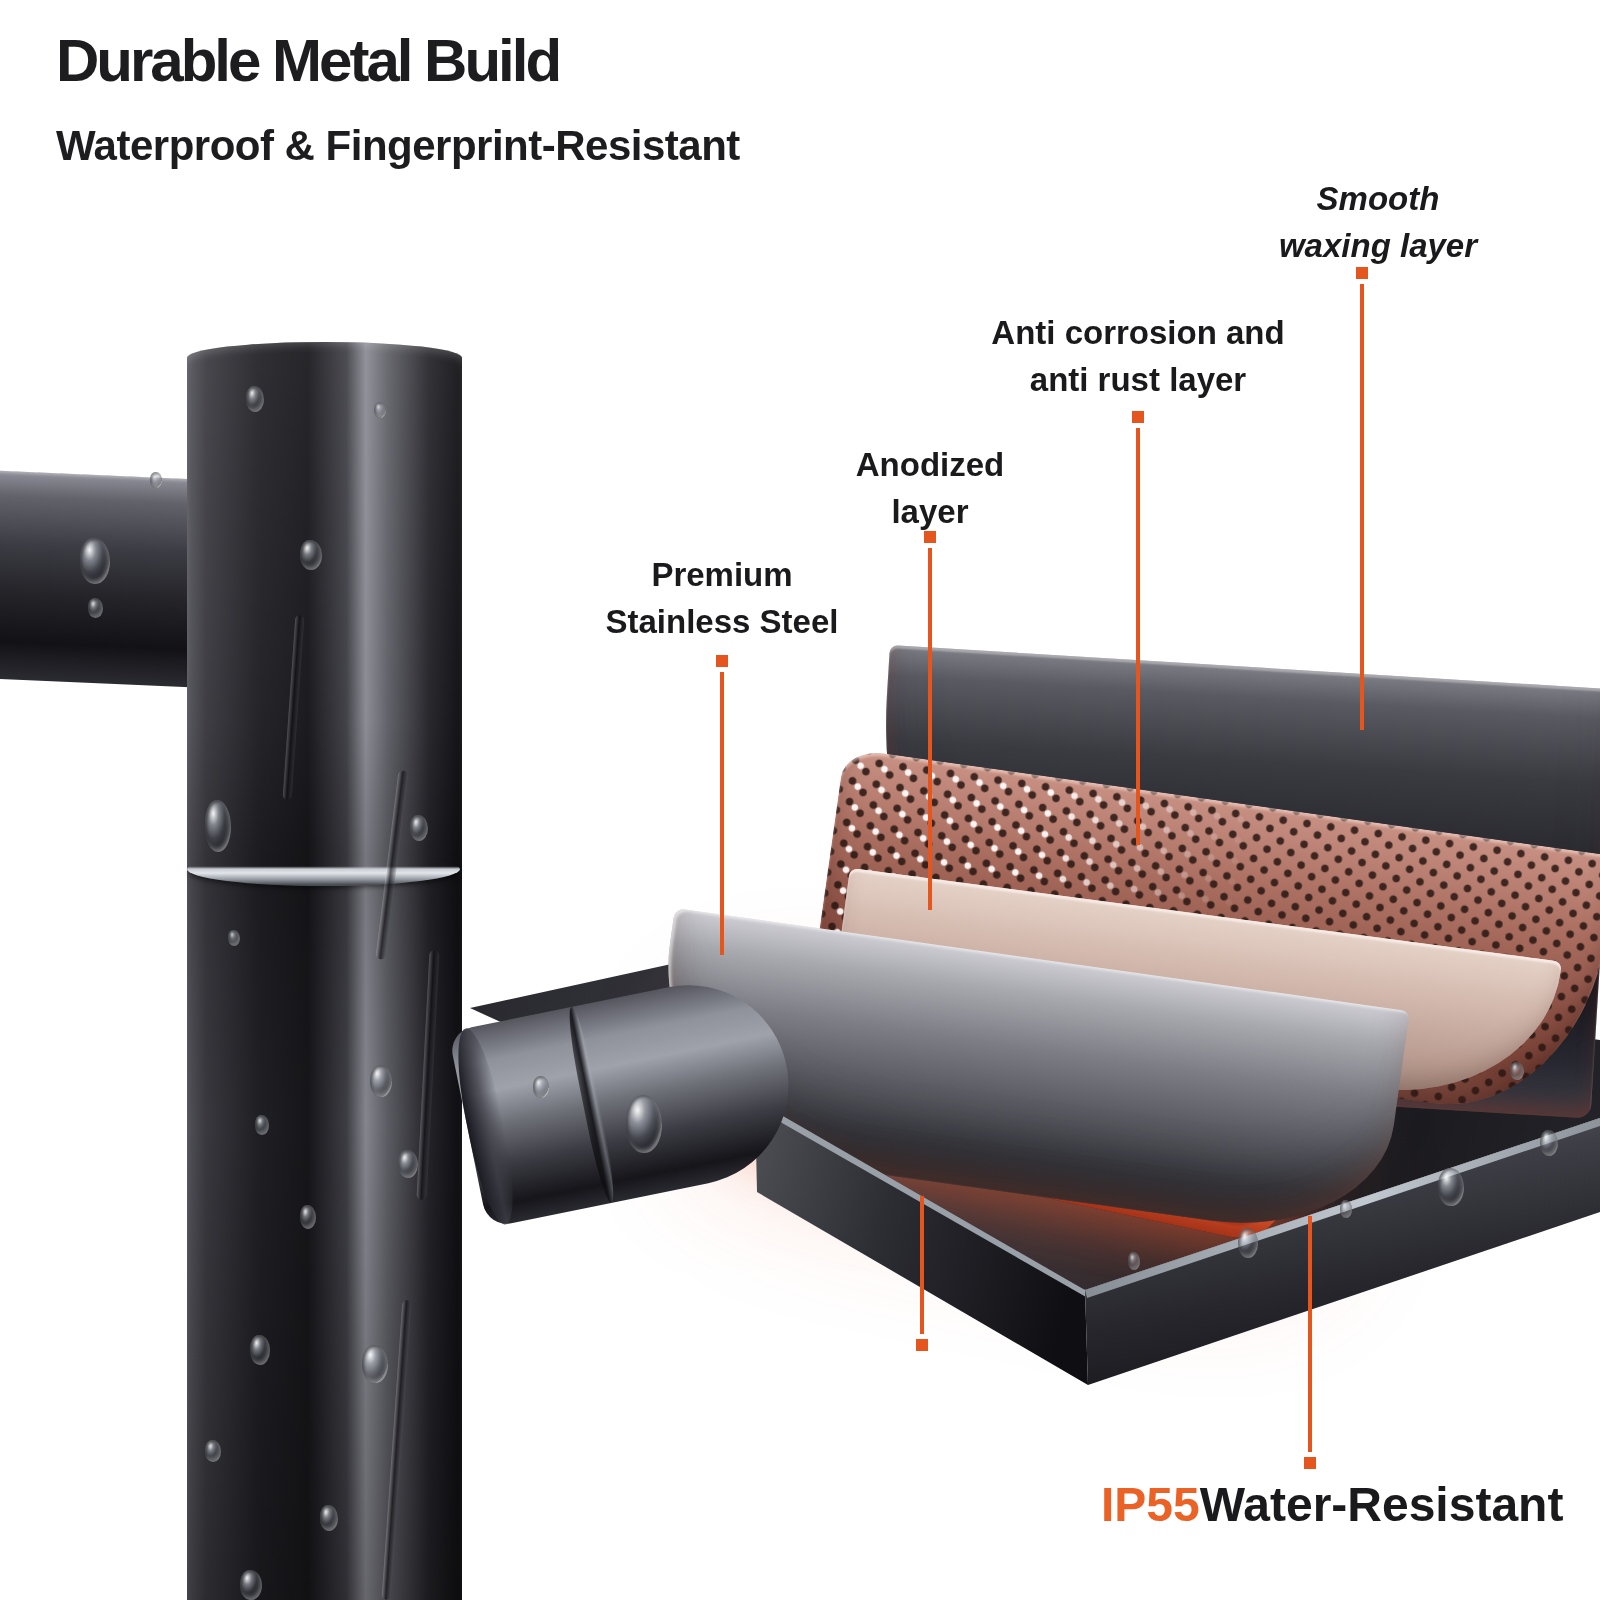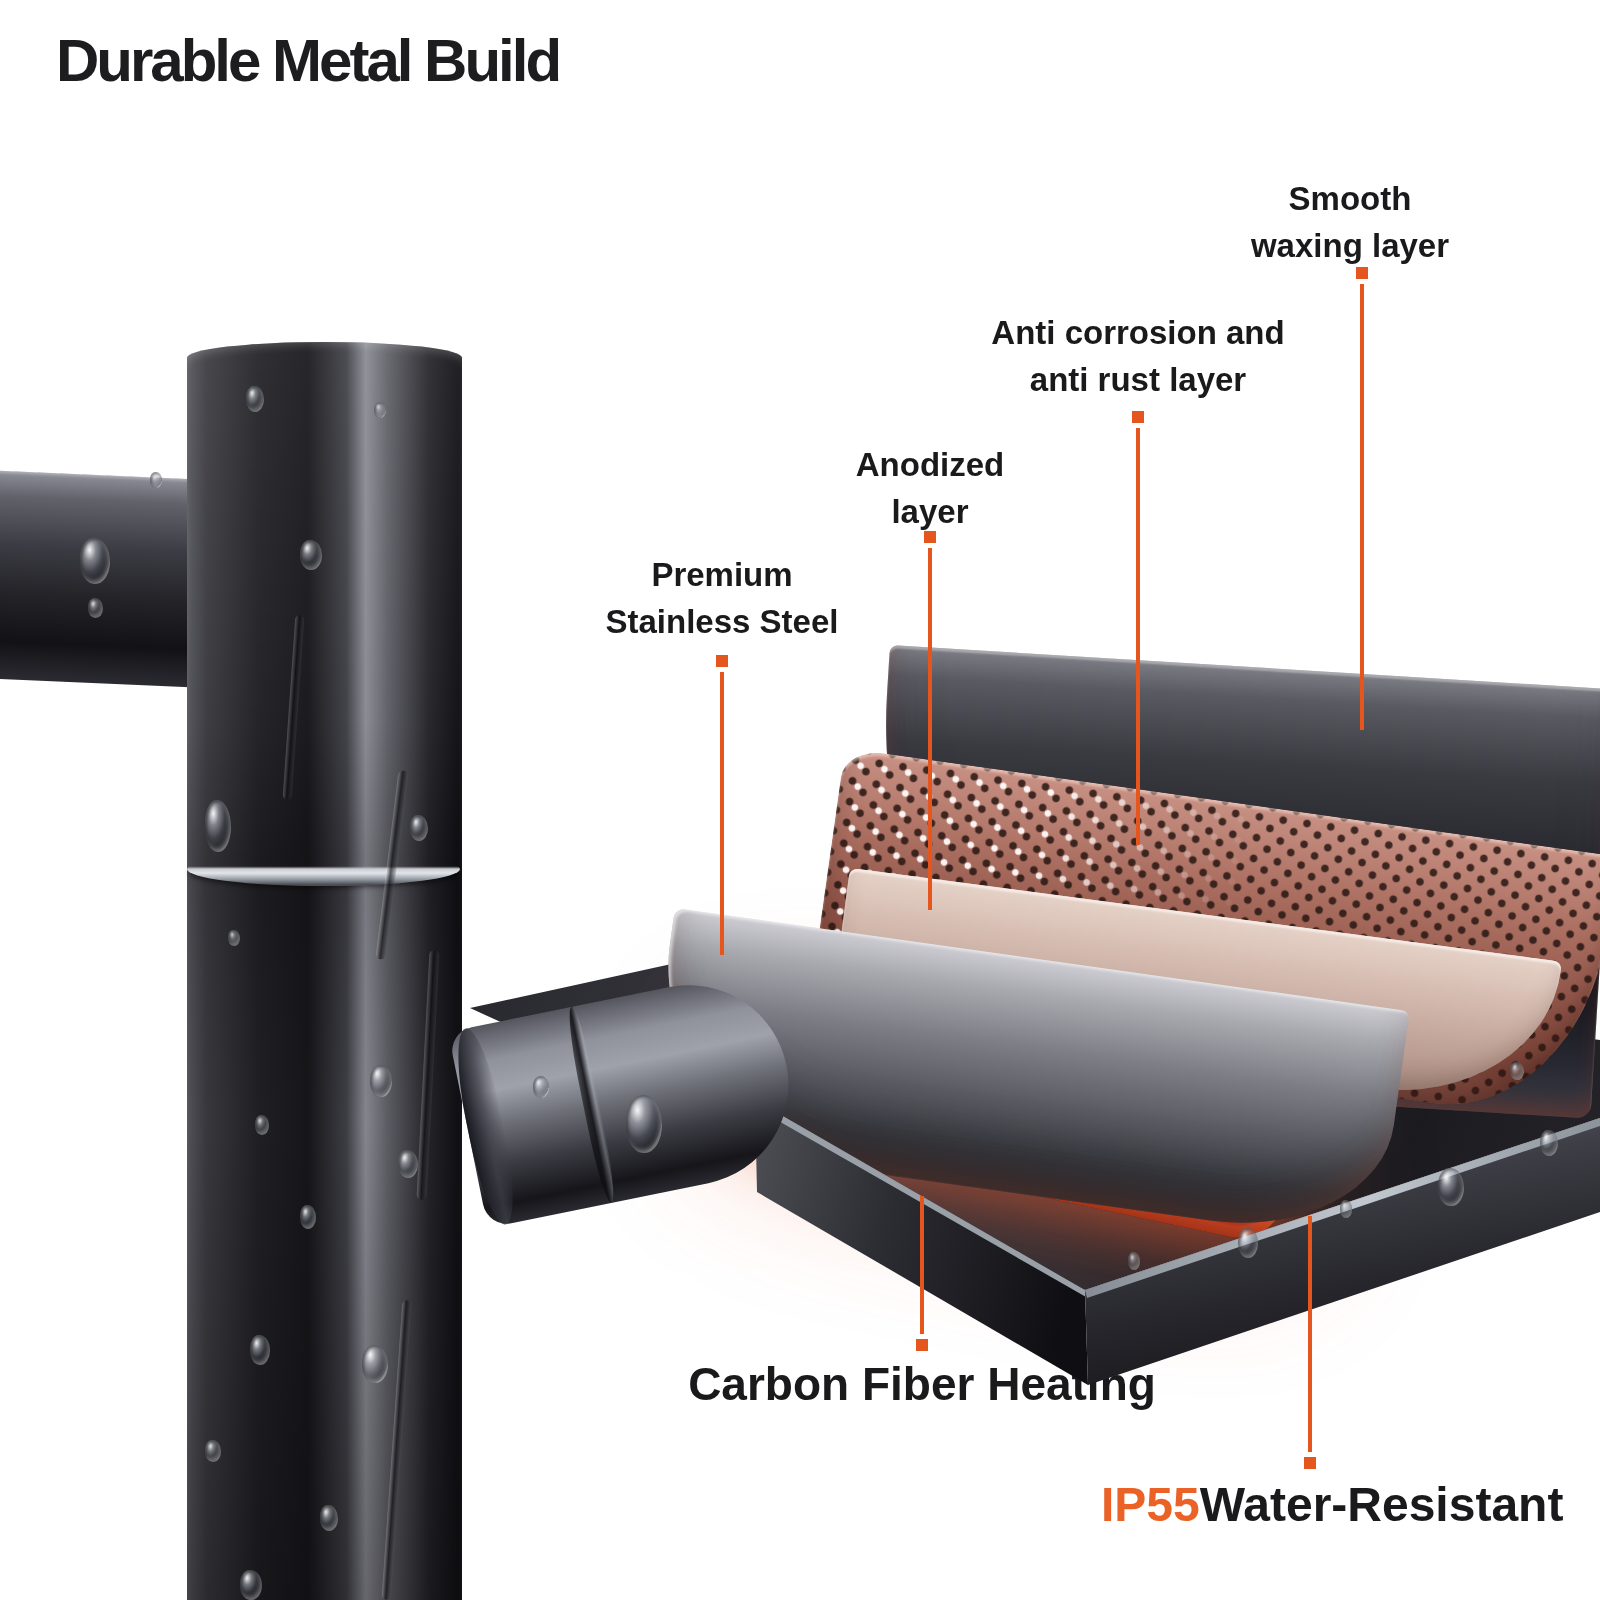--- a/index.html
+++ b/index.html
@@ -24,21 +24,21 @@
   .subtitle{
     position:absolute;left:56px;top:122px;
     font-size:42px;font-weight:700;letter-spacing:-0.5px;color:var(--heading-text);
     white-space:nowrap;
   }
   
   .callout-label{
     position:absolute;text-align:center;color:var(--label-text);
     font-size:33px;font-weight:600;line-height:1.42;white-space:pre-line;
   }
-  .pos-waxing{left:1200px;top:176px;width:300px;}
+  .pos-waxing{left:1228px;top:176px;width:300px;font-style:italic;}
   .pos-anti{left:948px;top:310px;width:380px;}
   .pos-anodized{left:780px;top:442px;width:300px;}
   .pos-stainless{left:542px;top:552px;width:360px;}
   .pos-carbon{left:620px;top:1352px;width:604px;font-size:46px;}
   .ip55{
     position:absolute;left:1101px;top:1477px;font-size:48px;font-weight:600;
     color:var(--label-text);white-space:nowrap;
   }
   .ip55-num{color:var(--ip55-text);}
   
@@ -249,30 +249,30 @@
     <i class="drop" style="left:626px;top:1095px;width:36px;height:58px;"></i>
     <i class="drop" style="left:1128px;top:1252px;width:12px;height:18px;"></i>
     <i class="drop" style="left:1238px;top:1228px;width:20px;height:30px;"></i>
     <i class="drop" style="left:1340px;top:1200px;width:12px;height:18px;"></i>
     <i class="drop" style="left:1438px;top:1168px;width:26px;height:38px;"></i>
     <i class="drop" style="left:1540px;top:1130px;width:18px;height:26px;"></i>
     <i class="drop" style="left:1510px;top:1062px;width:14px;height:18px;"></i>
   </div>
 
   <div class="title">Durable Metal Build</div>
+  <div class="subtitle">Waterproof &amp; Fingerprint-Resistant</div>
 
   <div class="callout-label pos-waxing">Smooth
 waxing layer</div>
   <div class="callout-label pos-anti">Anti corrosion and
 anti rust layer</div>
   <div class="callout-label pos-stainless">Premium
 Stainless Steel</div>
   <div class="callout-label pos-anodized">Anodized
 layer</div>
-  <div class="callout-label pos-carbon">Carbon Fiber Heating</div>
   <div class="ip55"><span class="ip55-num">IP55</span><span>Water-Resistant</span></div>
 
   <div class="leader pos-l-waxing">
       <span class="dot dot-top"></span>
     </div>
   <div class="leader pos-l-anti">
       <span class="dot dot-top"></span>
     </div>
   <div class="leader pos-l-anodized">
       <span class="dot dot-top"></span>

